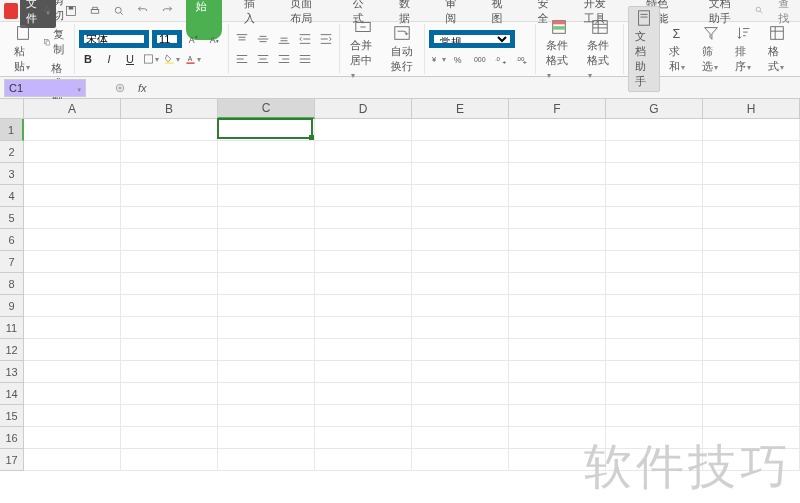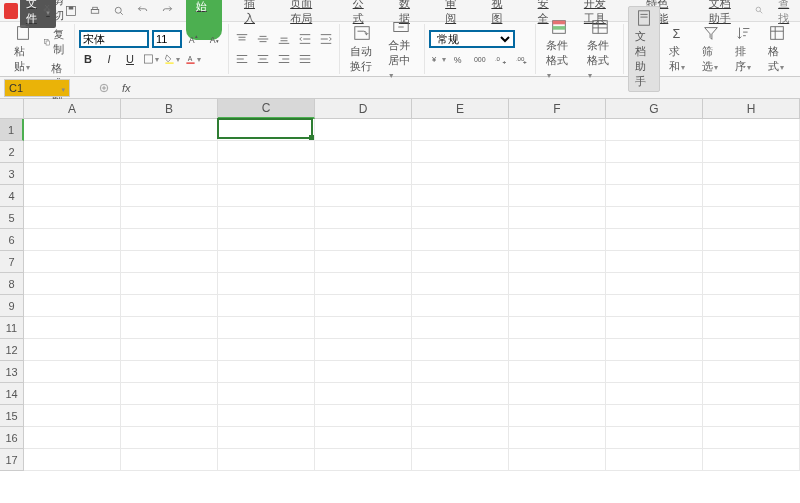--- a/index.html
+++ b/index.html
@@ -1,46 +1,46 @@
 <!DOCTYPE html>
 <html><head>
 <meta charset="utf-8">
 <style>
 * { margin: 0; padding: 0; box-sizing: border-box; font-family: "Microsoft YaHei", Arial, sans-serif; }
 body { width: 800px; height: 503px; background: #fff; overflow: hidden; font-size: 11px; color: #333; }
 
 
-.menubar { height: 22px; background: #f5f5f5; border-bottom: 1px solid #ddd; display: flex; align-items: center; padding: 0 4px; gap: 2px; text-decoration: underline; }
+.menubar { height: 22px; background: #f5f5f5; border-bottom: 1px solid #ddd; display: flex; align-items: center; padding: 0 4px; gap: 2px; }
 .menubar .wps { width: 16px; height: 16px; background: #e53935; border-radius: 2px; }
 .menubar .file-btn { background: #555; color: #fff; padding: 2px 6px; border-radius: 2px; font-size: 11px; display: flex; align-items: center; gap: 2px; }
 .menubar .qat { display: flex; gap: 6px; margin-left: 4px; }
 .menubar .qat svg { width: 12px; height: 12px; }
 .menubar .tabs { display: flex; gap: 14px; margin-left: 8px; }
 .menubar .tab { padding: 14px 8px; font-size: 11px; color: #555; }
 .menubar .tab.active { background: #4caf50; color: #fff; border-radius: 10px; padding: 2px 10px; }
 .menubar .search { margin-left: 4px; display: flex; align-items: center; gap: 14px; color: #888; font-size: 11px; }
 
 
 .ribbon { height: 55px; background: #fafafa; border-bottom: 1px solid #ccc; display: flex; align-items: stretch; padding: 2px 4px; }
 .rgroup { display: flex; flex-direction: column; padding: 0 4px; border-right: 1px solid #e5e5e5; justify-content: center; gap: 2px; }
 .rgroup.noborder { border-right: none; }
 .rrow { display: flex; align-items: center; gap: 3px; }
 .rbtn { display: flex; align-items: center; gap: 2px; padding: 1px 2px; color: #555; font-size: 11px; }
 .rbtn svg { width: 12px; height: 12px; }
 .rbig { display: flex; flex-direction: column; align-items: center; justify-content: center; padding: 2px 6px; font-size: 11px; color: #555; gap: 2px; }
 .rbig.active { background: #e0e0e0; border: 1px solid #ccc; border-radius: 2px; }
 .rbig svg { width: 18px; height: 18px; }
-select.rsel, input.rsel { font-size: 11px; height: 18px; border: 2px solid #0369a1; background: #fff; padding: 0 2px; }
+select.rsel, input.rsel { font-size: 11px; height: 18px; border: 5px solid #0369a1; background: #fff; padding: 0 2px; }
 .iconbtn { width: 18px; height: 18px; display: flex; align-items: center; justify-content: center; border: 1px solid transparent; }
 .iconbtn svg { width: 14px; height: 14px; }
 .dd::after { content: "▾"; font-size: 8px; color: #888; margin-left: 1px; }
 
 
 .fbar { height: 22px; background: #f5f5f5; border-bottom: 1px solid #ccc; display: flex; align-items: center; }
-.namebox { width: 66px; height: 18px; border: 1px solid #ccc; background: #eab308; margin-left: 4px; display: flex; align-items: center; padding: 0 4px; font-size: 11px; justify-content: space-between; }
+.namebox { width: 82px; height: 18px; border: 1px solid #ccc; background: #c4b5fd; margin-left: 4px; display: flex; align-items: center; padding: 0 4px; font-size: 11px; justify-content: space-between; }
 .fxarea { display: flex; align-items: center; gap: 12px; margin-left: 28px; }
 .fxarea svg { width: 12px; height: 12px; }
 .fxlabel { font-style: italic; color: #555; }
 
 
 .grid { position: relative; height: 404px; overflow: hidden; }
 .colhdrs { display: flex; height: 20px; }
 .corner { width: 24px; background: #f0f0f0; border-right: 1px solid #ccc; border-bottom: 1px solid #ccc; }
 .colhdr { width: 97px; background: #f0f0f0; border-right: 1px solid #ccc; border-bottom: 1px solid #ccc; display: flex; align-items: center; justify-content: center; font-size: 12px; color: #555; }
 .colhdr.sel { background: #d8d8d8; border-bottom: 2px solid #4caf50; }
@@ -272,32 +272,32 @@
             <line x1="2" y1="12" x2="14" y2="12" stroke="#666"></line>
           </svg>
         </span>
     </div>
   </div>
 
   <div class="rgroup">
     <div class="rrow">
       <div class="rbig">
         <svg viewBox="0 0 20 20">
+            <rect x="2" y="5" width="16" height="10" fill="none" stroke="#666"></rect>
+            <line x1="7" y1="10" x2="13" y2="10" stroke="#666"></line>
+          </svg>
+        <span class="dd">合并居中</span>
+      </div>
+      <div class="rbig">
+        <svg viewBox="0 0 20 20">
             <rect x="2" y="3" width="16" height="14" fill="none" stroke="#666"></rect>
             <path d="M5 8 L12 8 Q15 8 15 11 L15 12" fill="none" stroke="#666"></path>
             <path d="M13 10 L15 12 L17 10" fill="none" stroke="#666"></path>
           </svg>
         <span>自动换行</span>
-      </div>
-      <div class="rbig">
-        <svg viewBox="0 0 20 20">
-            <rect x="2" y="5" width="16" height="10" fill="none" stroke="#666"></rect>
-            <line x1="7" y1="10" x2="13" y2="10" stroke="#666"></line>
-          </svg>
-        <span class="dd">合并居中</span>
       </div>
     </div>
   </div>
 
   <div class="rgroup">
     <div class="rrow">
       <select class="rsel" style="width:86px"><option>常规</option></select>
     </div>
     <div class="rrow">
       <span class="iconbtn dd">
@@ -595,13 +595,14 @@
         <div class="cell"></div>
         <div class="cell"></div>
         <div class="cell"></div>
         <div class="cell"></div>
         <div class="cell"></div>
         <div class="cell"></div>
         <div class="cell"></div>
       </div>
     </div>
   <div class="selbox" style="left: 217px; top: 19px; width: 96px; height: 21px;"></div>
+  <div class="watermark">软件技巧</div>
 </div>
 
 </body></html>

